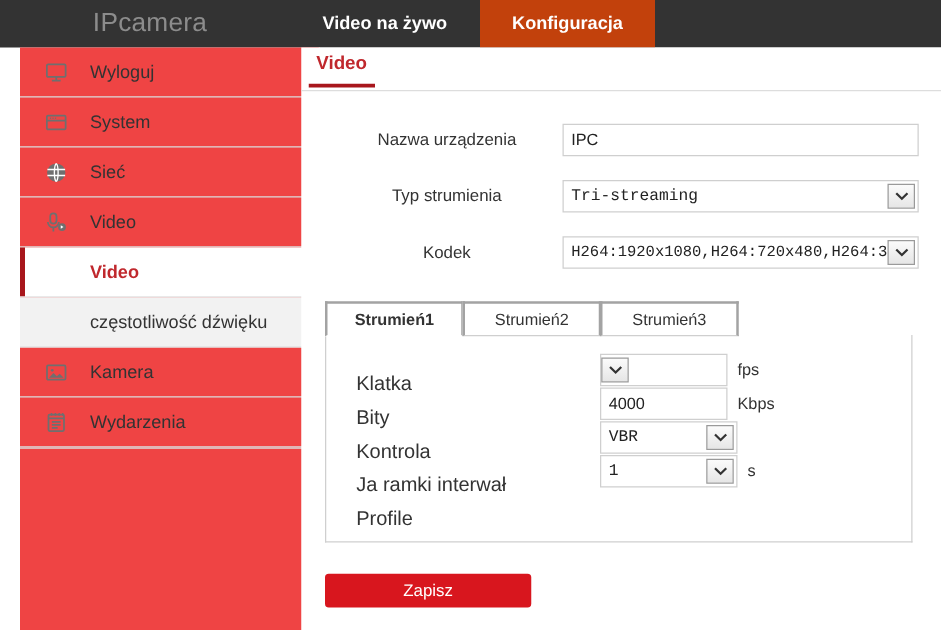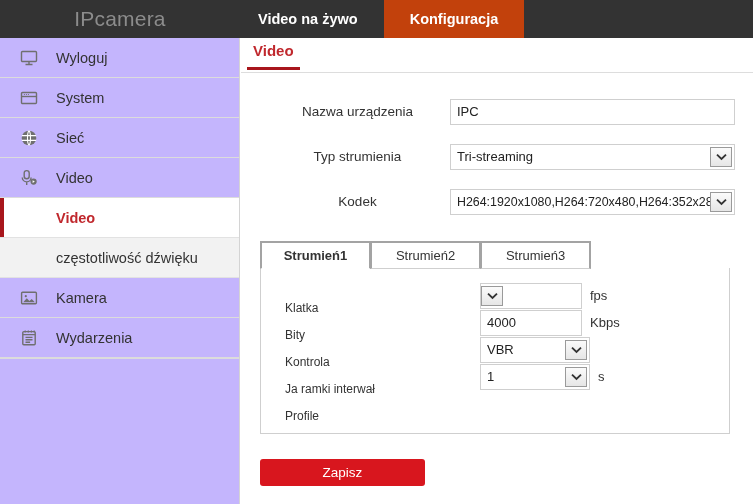--- a/index.html
+++ b/index.html
@@ -48,24 +48,24 @@
     white-space: nowrap;
   }
   .nav-item.spacer-left { padding-left: 18px; }
   .nav-item.active {
     background: #c2410c;
   }
 
   
   .sidebar {
     position: absolute;
-    left: 0; top: 38px;
+    left: 16px; top: 38px;
     width: 240px;
     height: 466px;
-    background: #c4b5fd;
+    background: #ef4444;
     border-right: 1px solid #d4d4d4;
   }
   .side-row {
     position: relative;
     height: 40px;
     display: flex;
     align-items: center;
     padding-left: 16px;
     border-bottom: 1px solid #dcdcdc;
     color: #333333;
@@ -178,20 +178,21 @@
     font-size: 13px;
     color: #222222;
   }
   .selectbox .sel-val {
     flex: 1 1 auto;
     display: flex;
     align-items: center;
     padding-left: 6px;
     white-space: nowrap;
     overflow: hidden;
+    font-family: Liberation Mono, monospace;
   }
   .selectbox .sel-arrow {
     flex: 0 0 auto;
     width: 22px;
     margin: 2px 2px 2px 0;
     border: 1px solid #9a9a9a;
     background: linear-gradient(#fbfbfb, #e6e6e6);
     display: flex;
     align-items: center;
     justify-content: center;
@@ -244,21 +245,21 @@
     z-index: 1;
   }
   .panel-row {
     display: flex;
     align-items: center;
     height: 27px;
     padding-left: 24px;
   }
   .panel-label {
     width: 195px;
-    font-size: 12px;
+    font-size: 16px;
     color: #333333;
     white-space: nowrap;
     margin-top: 24px;
   }
   .panel-field { width: 110px; }
   .panel-field.small { width: 102px; }
 
   .save-wrap {
     position: absolute;
     left: 19px; top: 421px;

